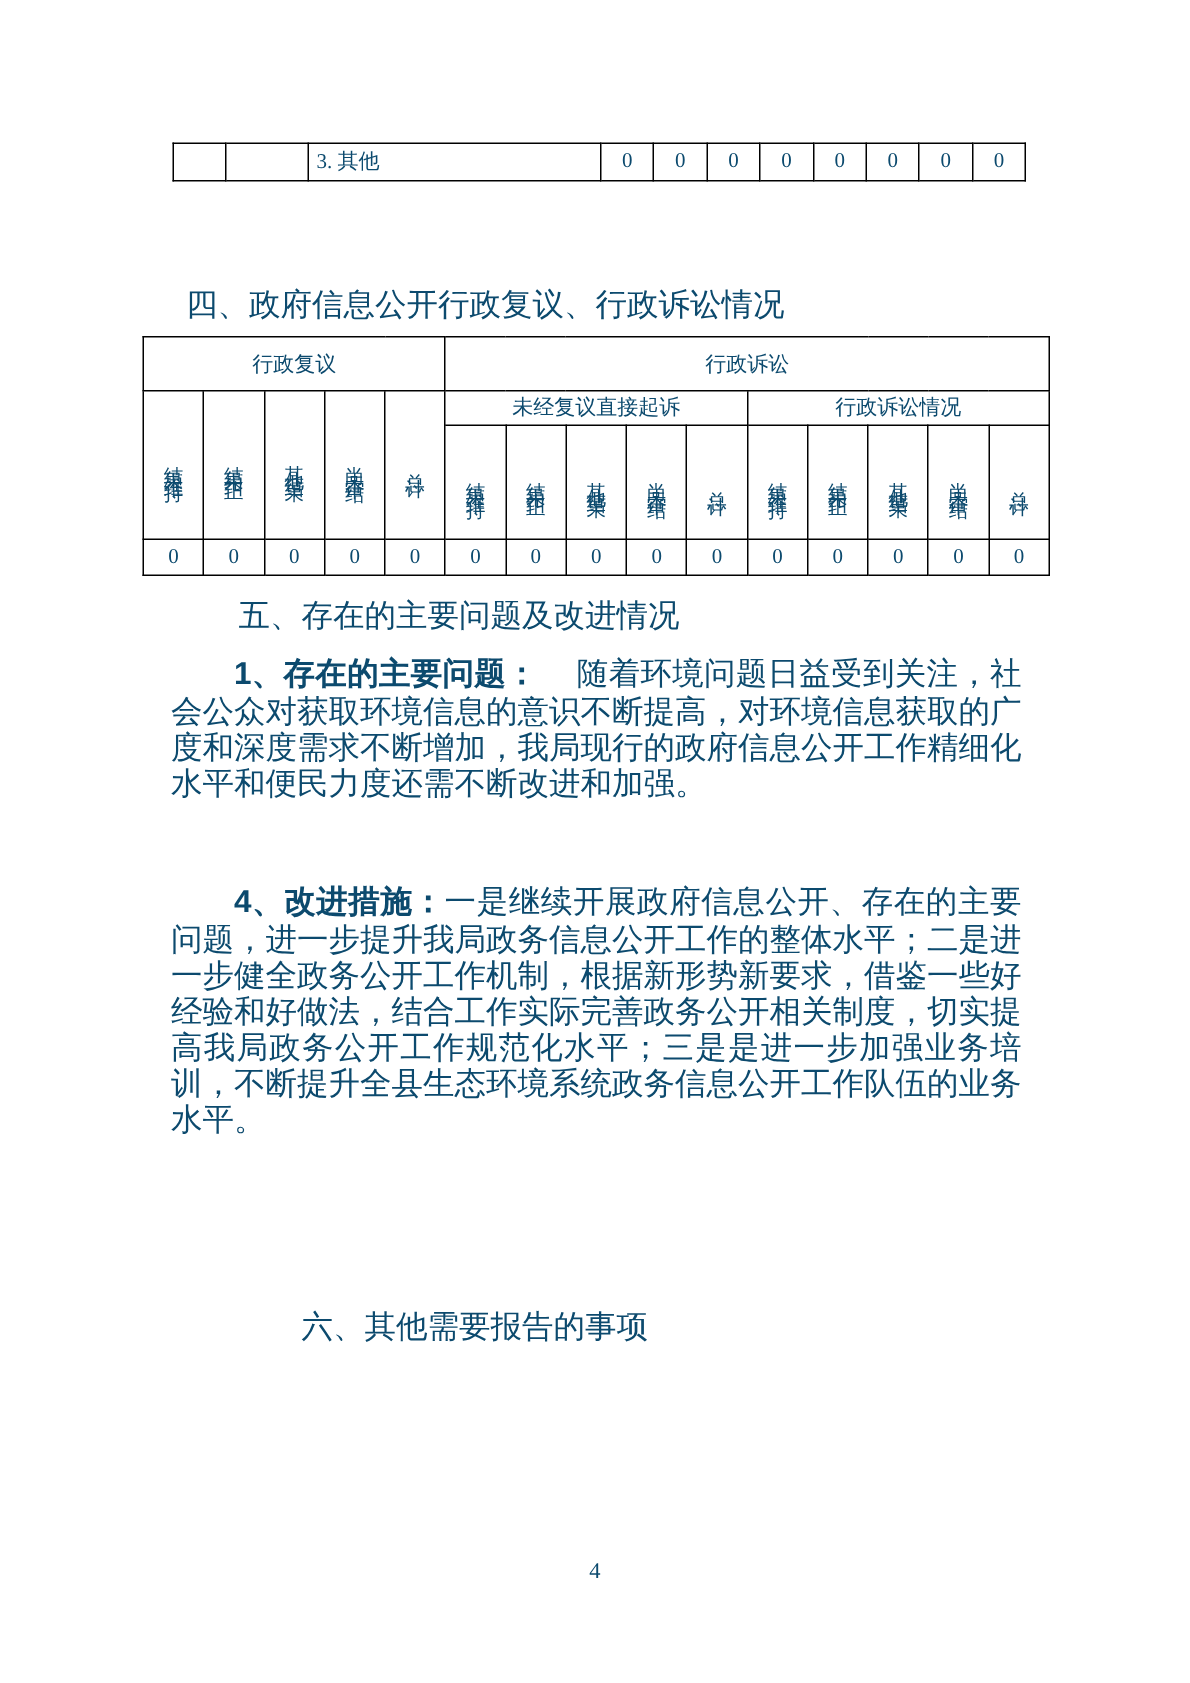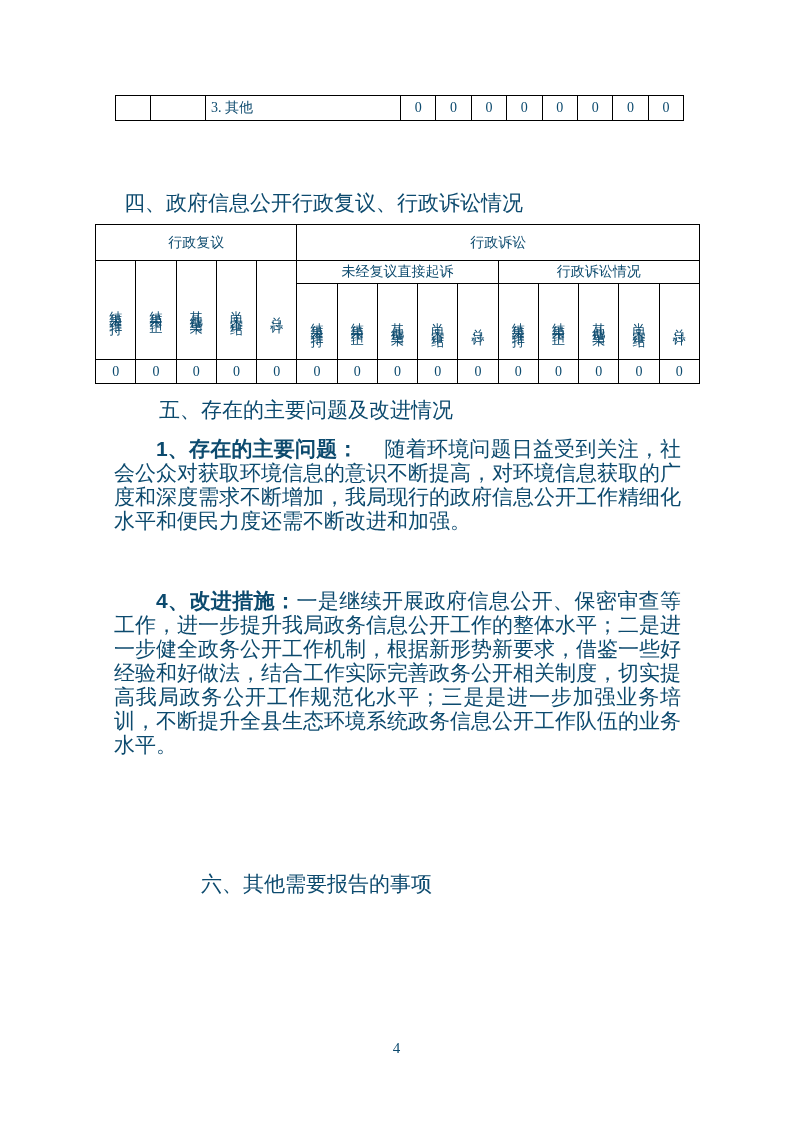--- a/index.html
+++ b/index.html
@@ -125,20 +125,20 @@
       <td>0</td>
       <td>0</td>
     </tr>
   </tbody>
     </table>
 
   <div class="heading" style="top:396px; left:139px;margin-left:20px;">五、存在的主要问题及改进情况</div>
 
   <p class="para" style="top:437px;"><span class="blabel">1、存在的主要问题：</span><span class="gap">随着环境问题日益受到关注，社会公众对获取环境信息的意识不断提高，对环境信息获取的广度和深度需求不断增加，我局现行的政府信息公开工作精细化水平和便民力度还需不断改进和加强。</span></p>
 
-  <p class="para" style="top:589px;"><span class="blabel">4、改进措施：</span><span>一是继续开展政府信息公开、保密审查等工作，进一步提升我局政务信息公开工作的整体水平；二是进一步健全政务公开工作机制，根据新形势新要求，借鉴一些好经验和好做法，结合工作实际完善政务公开相关制度，切实提高我局政务公开工作规范化水平；三是是进一步加强业务培训，不断提升全县生态环境系统政务信息公开工作队伍的业务水平。</span></p>
+  <p class="para" style="top:589px;"><span class="blabel">4、改进措施：</span><span>一是继续开展政府信息公开、存在的主要问题，进一步提升我局政务信息公开工作的整体水平；二是进一步健全政务公开工作机制，根据新形势新要求，借鉴一些好经验和好做法，结合工作实际完善政务公开相关制度，切实提高我局政务公开工作规范化水平；三是是进一步加强业务培训，不断提升全县生态环境系统政务信息公开工作队伍的业务水平。</span></p>
 
   <div class="heading" style="top:870px; left:153px;margin-left:48px;">六、其他需要报告的事项</div>
 
 
   <div class="pagenum">4</div>
 
 </div>
 
 </body></html>

